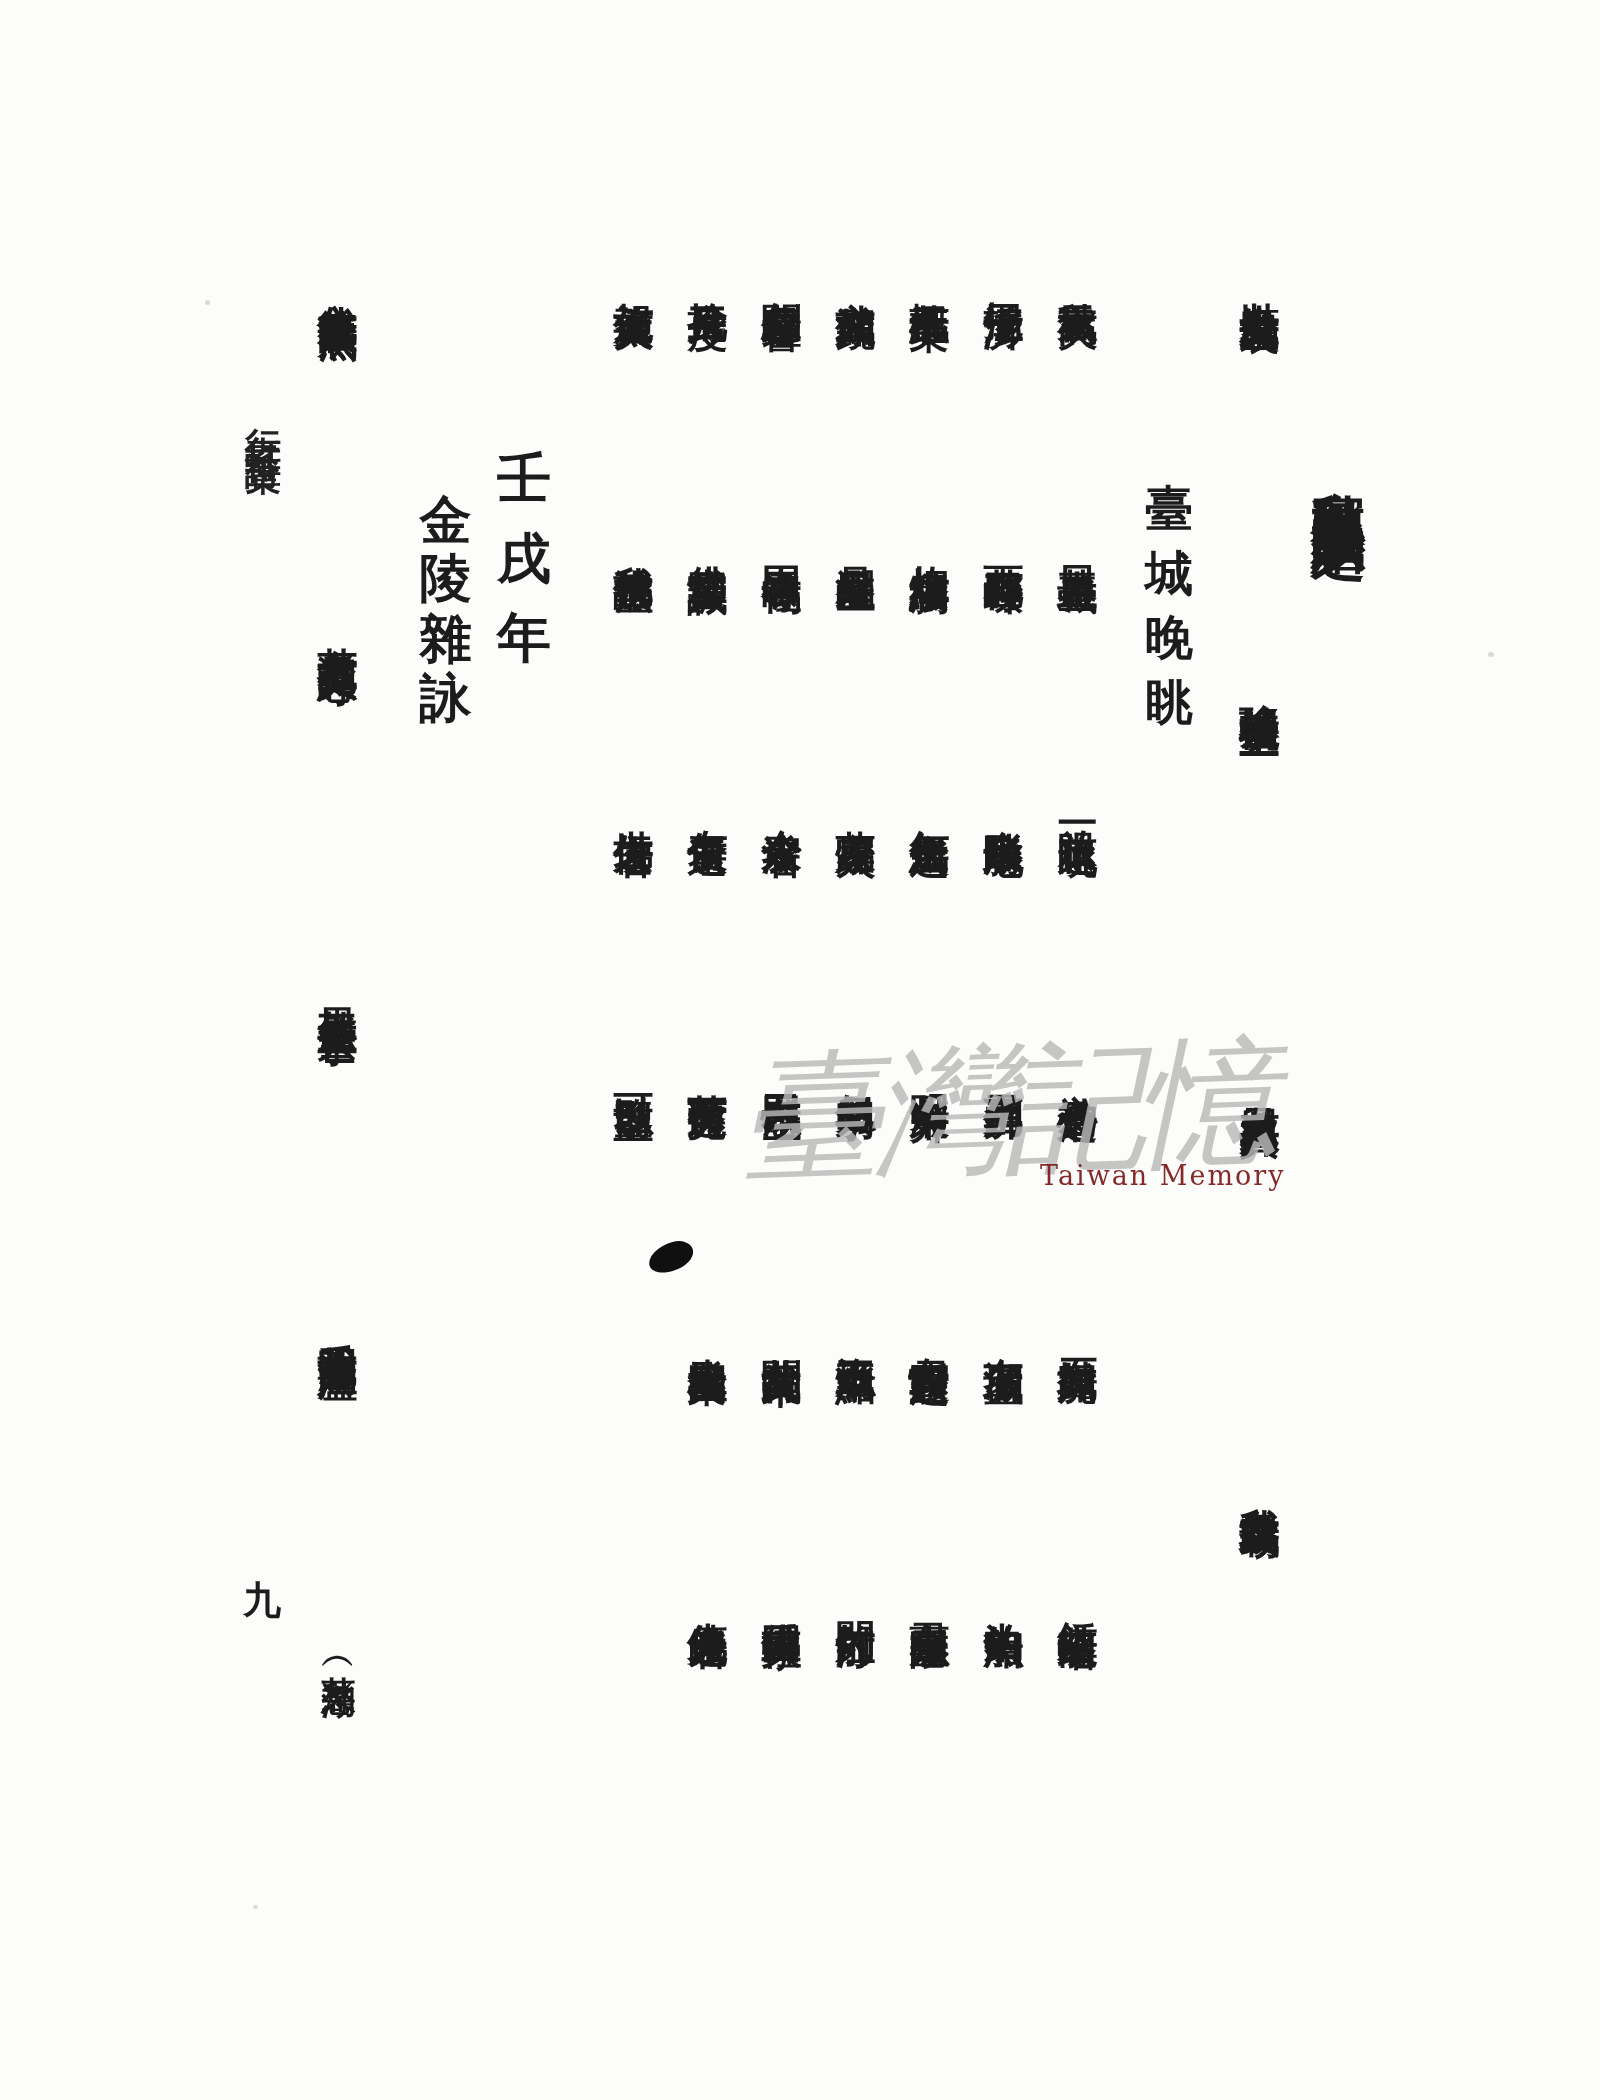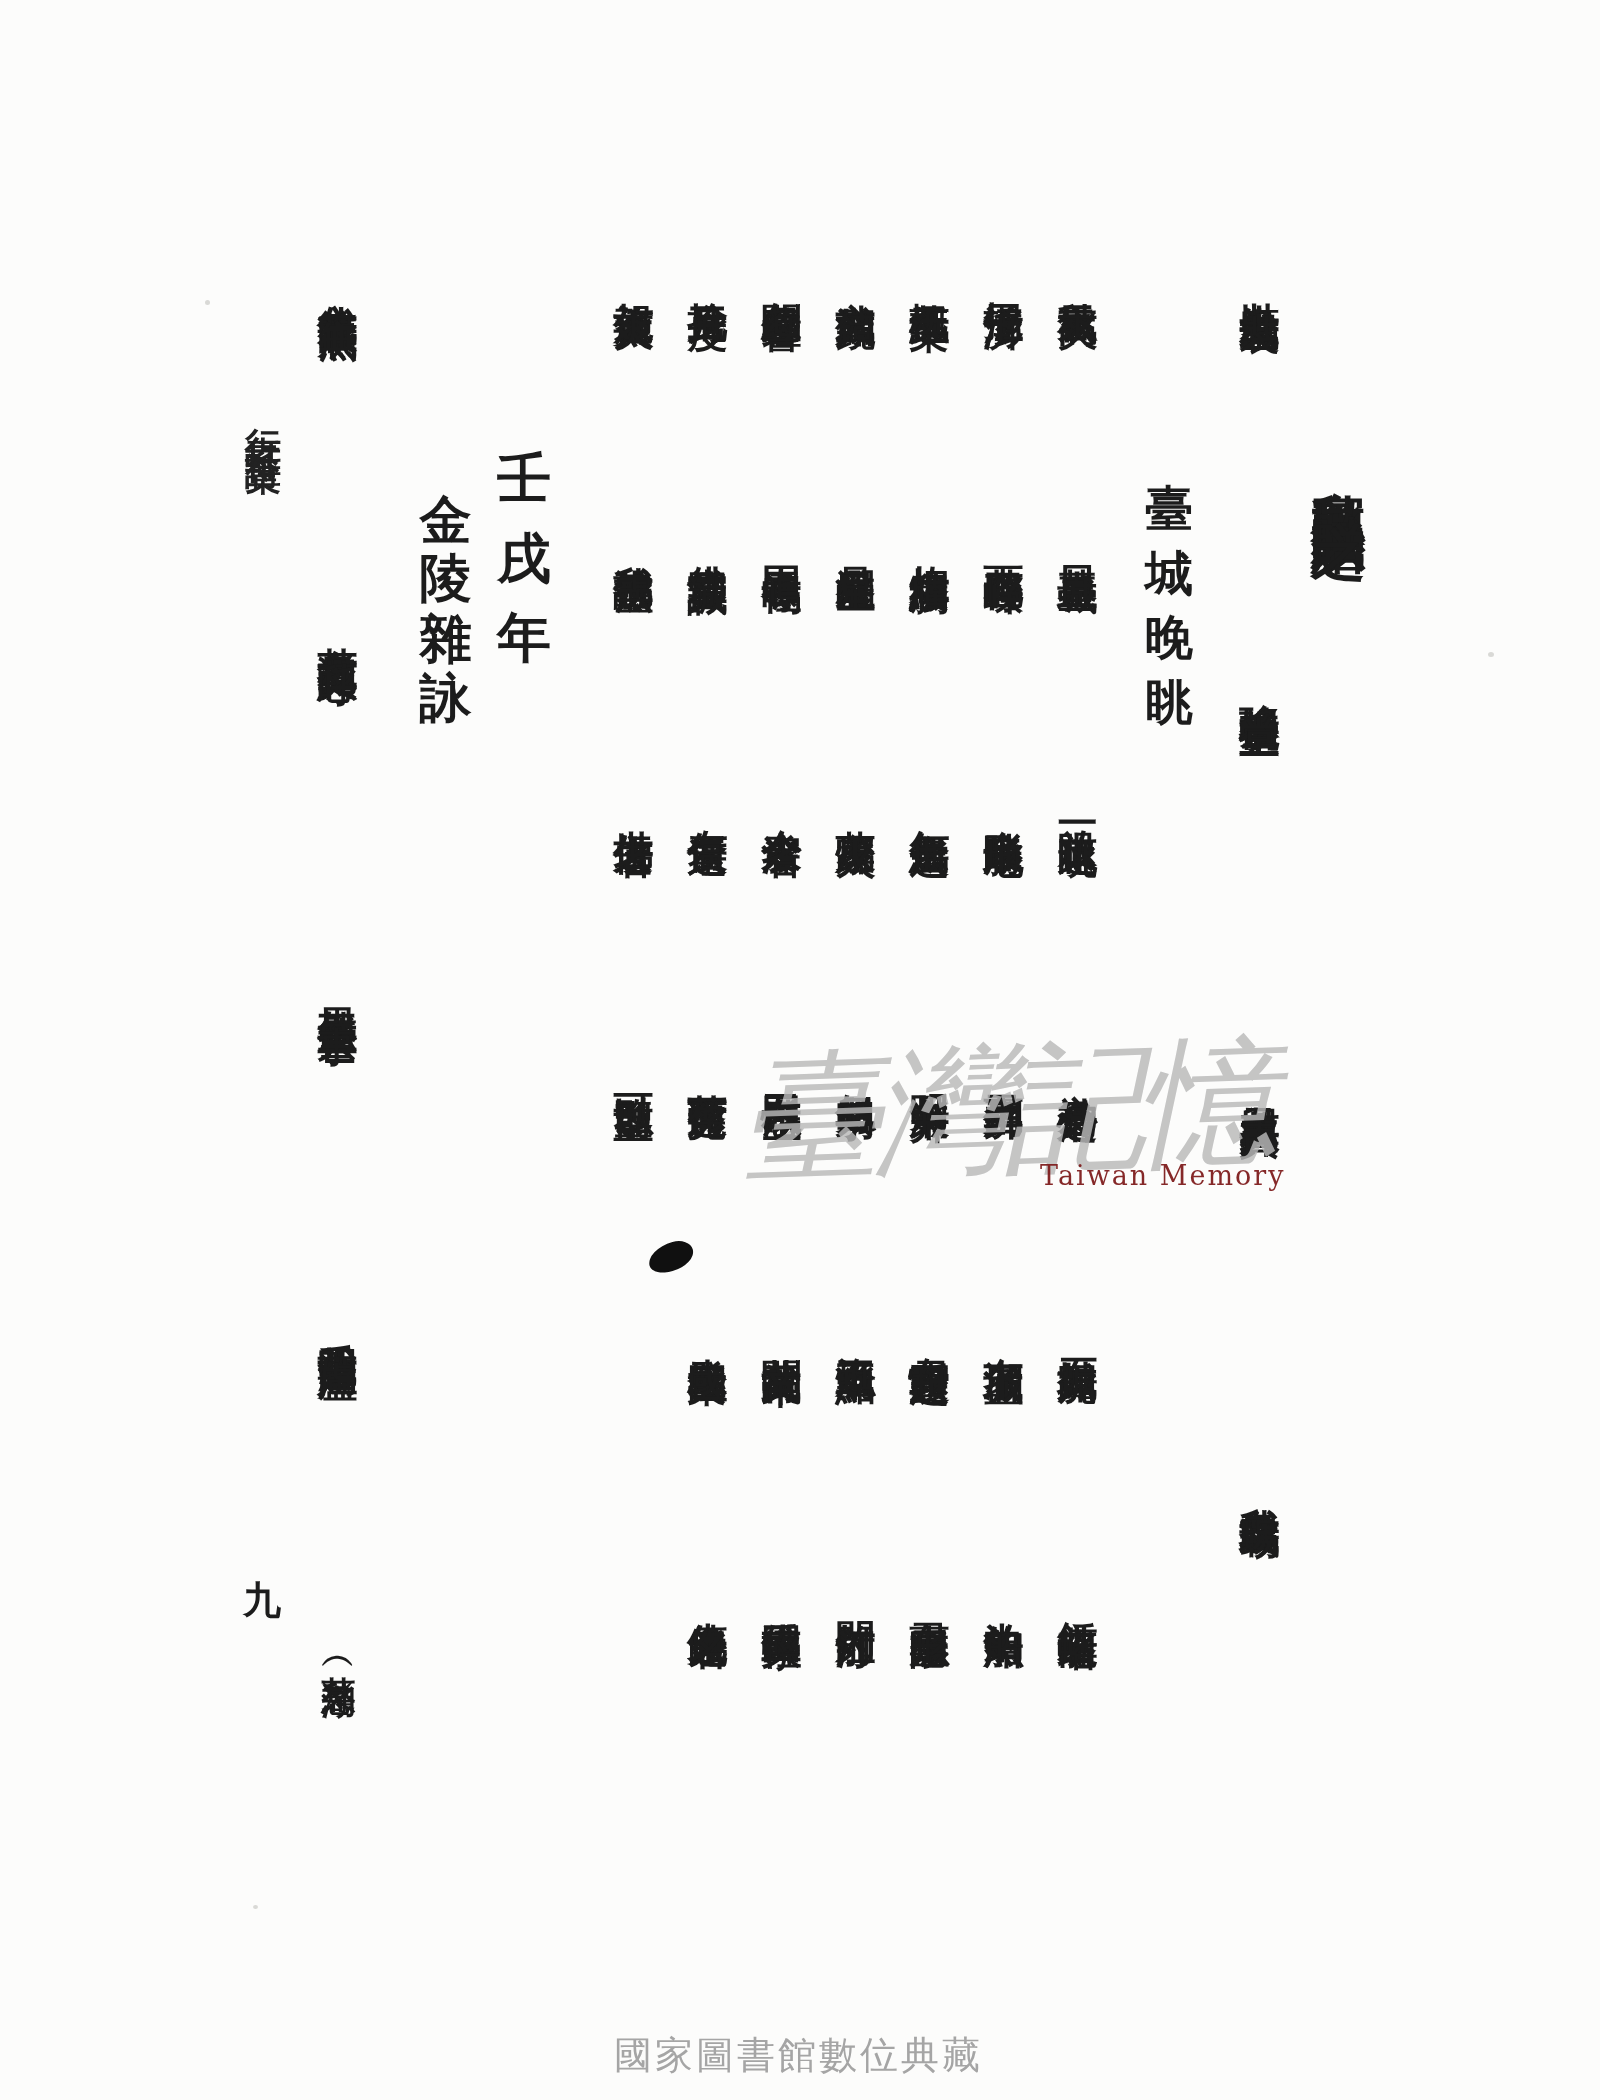--- a/index.html
+++ b/index.html
@@ -99,19 +99,18 @@
   <div class="vtext poemchar" style="left:318px;top:1311px;letter-spacing:3px">千載明湖尙姓盧</div>
   <div class="vtext note" style="left:322px;top:1645px">（莫愁湖）</div>
 
   <div class="vtext sidetitle" style="left:246px;top:399px">行素軒詩集</div>
 
   <div class="vtext pagenum" style="left:243px;top:1550px">九</div>
 
   <div class="wm-cjk">臺灣記憶</div>
   <div class="wm-latin">Taiwan Memory</div>
 
-  <div class="footer htext">國家圖書館數位典藏</div>
 
   <div class="speck" style="left:1488px;top:652px;width:6px;height:5px"></div>
   <div class="speck" style="left:205px;top:300px;width:5px;height:5px"></div>
   <div class="speck" style="left:253px;top:1905px;width:5px;height:4px"></div>
 
 </div>
 
 </body></html>

